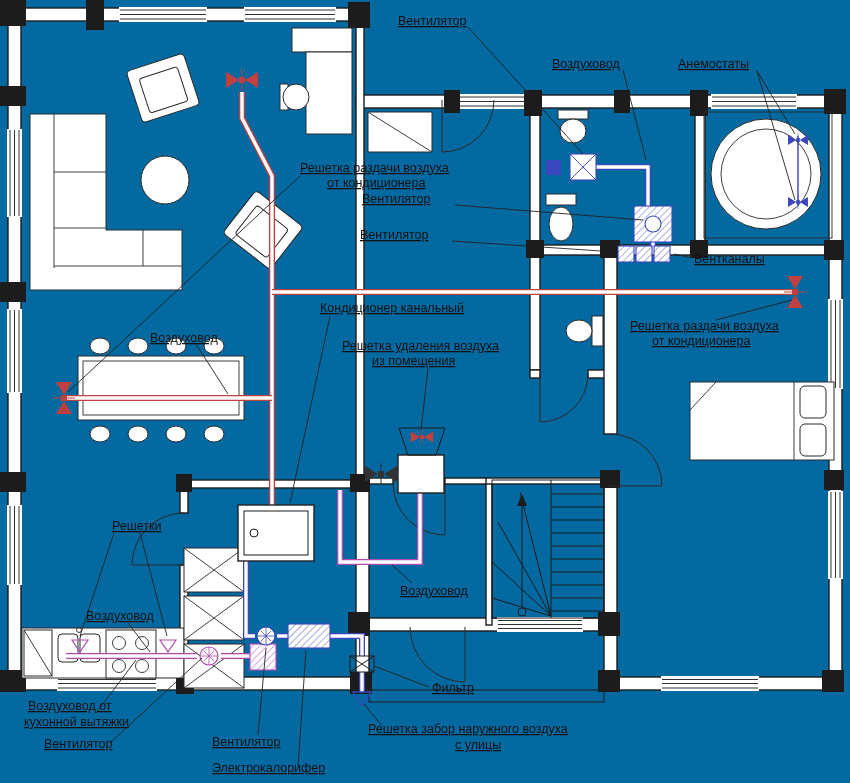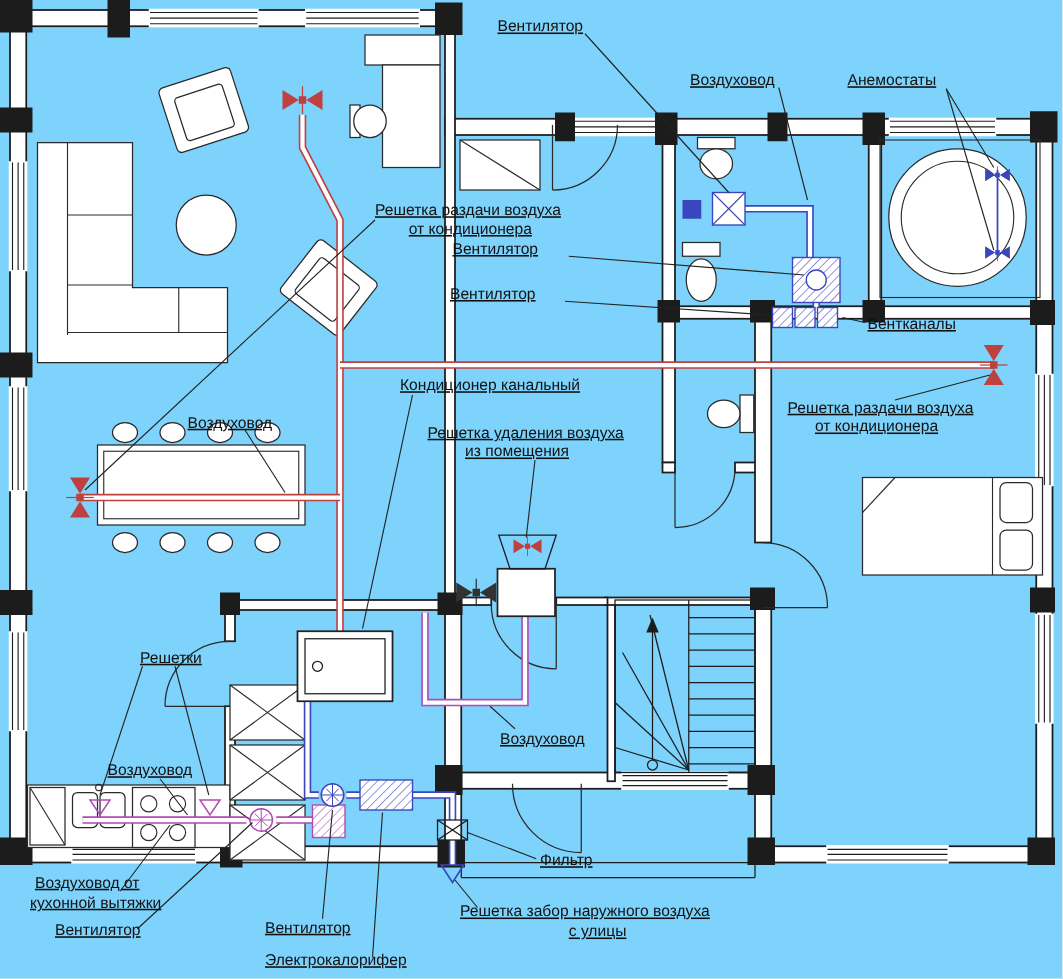--- a/index.html
+++ b/index.html
@@ -1,16 +1,16 @@
 <!DOCTYPE html>
 <html><head>
 <meta charset="utf-8">
 <style>
   html,body{margin:0;padding:0;background:#fff;}
-  .page{width:850px;height:783px;position:relative;background:#7dd3fc;overflow:hidden;}
+  .page{width:850px;height:783px;position:relative;background:#0369a1;overflow:hidden;}
   svg{display:block;}
   .wall{fill:#fff;stroke:#1c1c1c;stroke-width:1.4;}
   .blk{fill:#1c1c1c;stroke:none;}
   .thin{fill:none;stroke:#1c1c1c;stroke-width:1;}
   .winbg{fill:#fff;stroke:none;}
   .winln{stroke:#1c1c1c;stroke-width:0.9;}
   .furn{fill:#fff;stroke:#2a2a2a;stroke-width:1;}
   .furnl{fill:none;stroke:#2a2a2a;stroke-width:0.9;}
   .door{fill:none;stroke:#2a2a2a;stroke-width:1;}
   .d-out{fill:none;stroke-width:6;}

